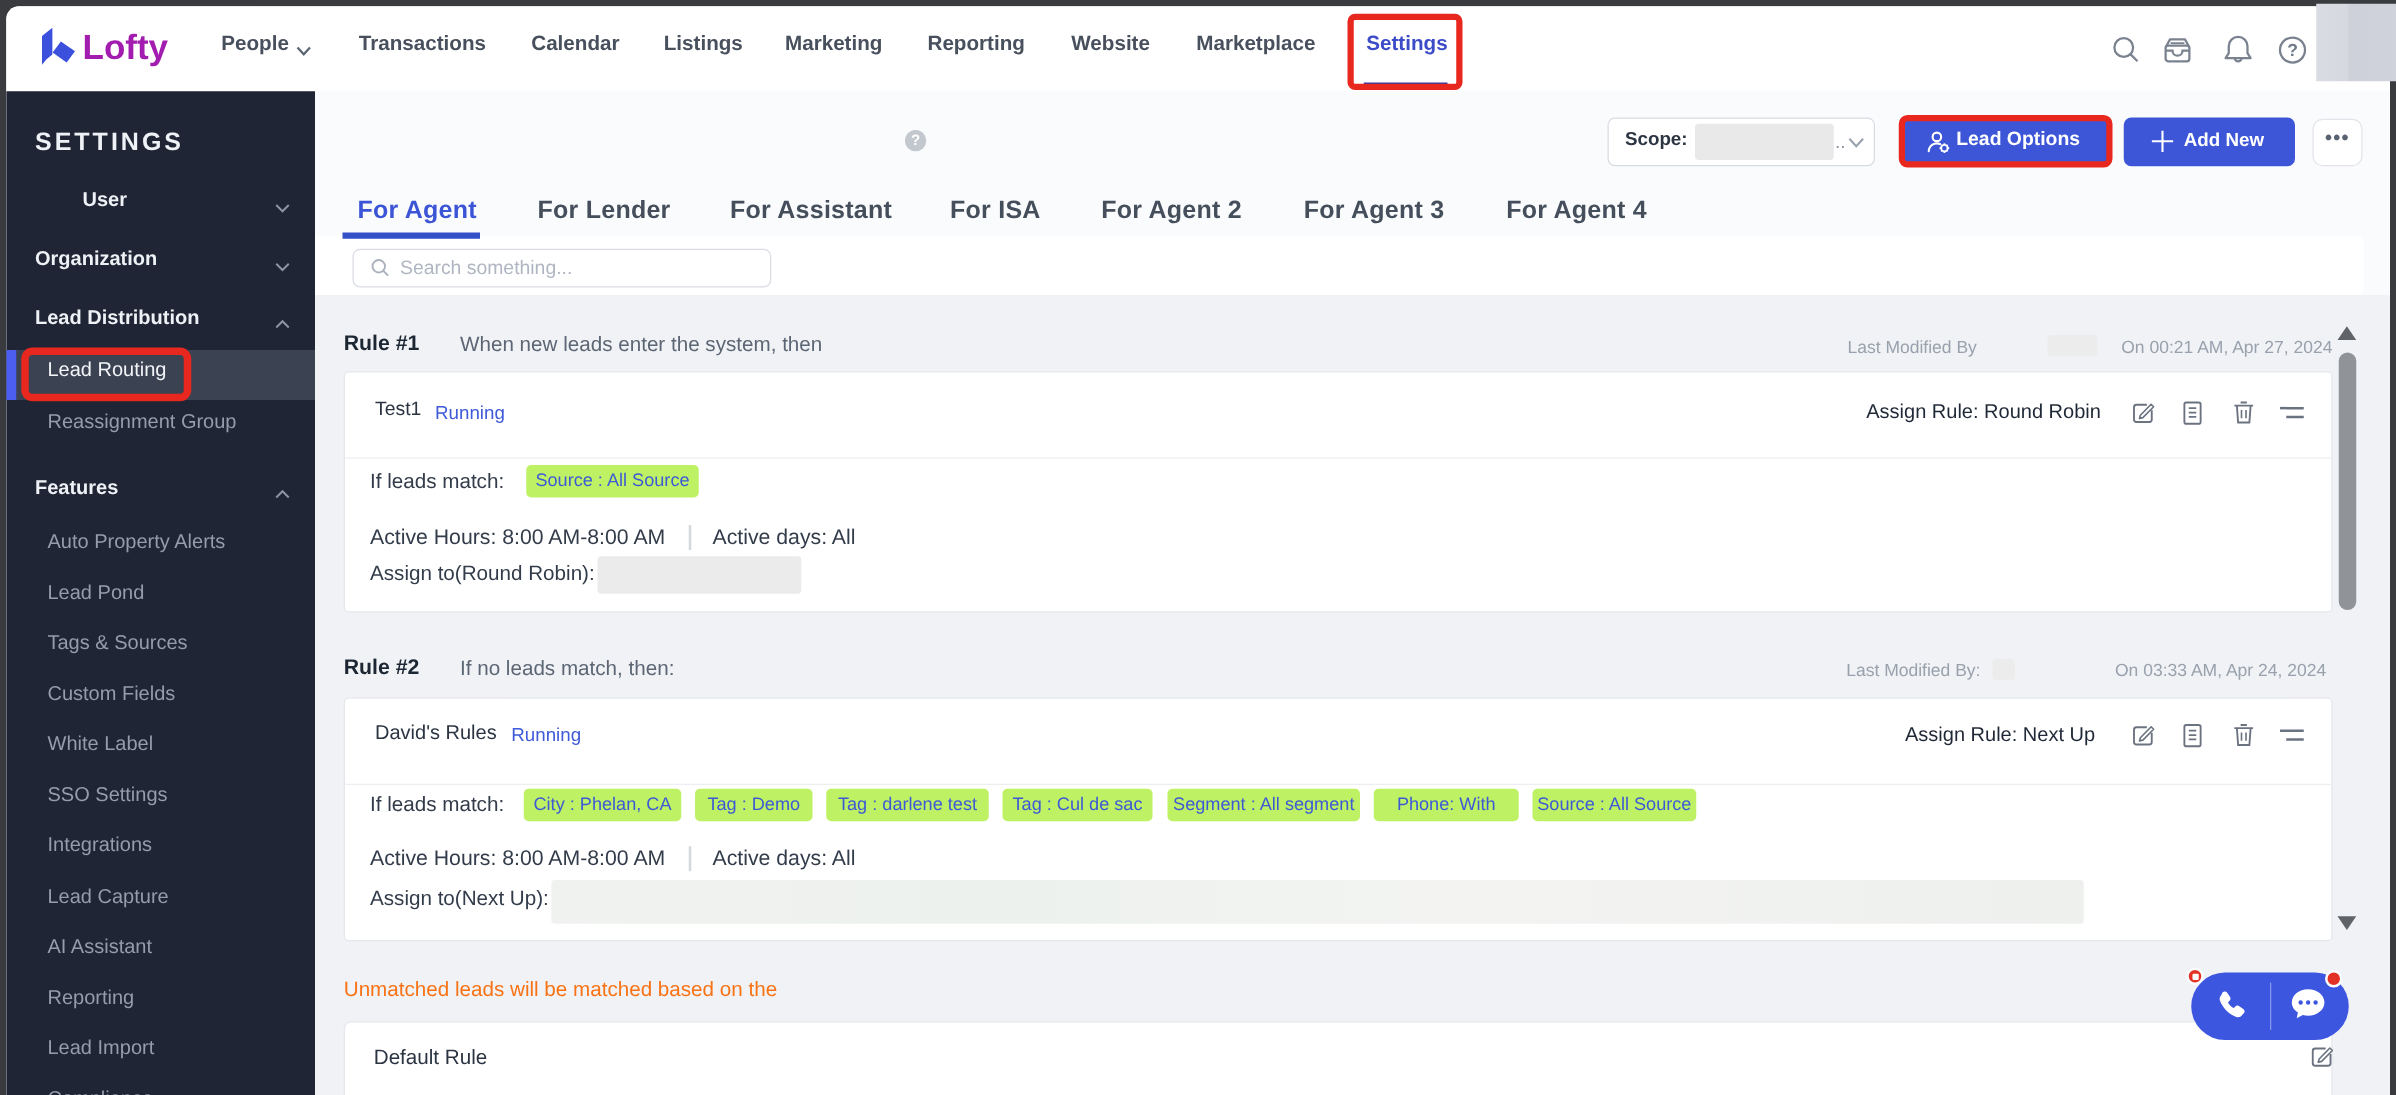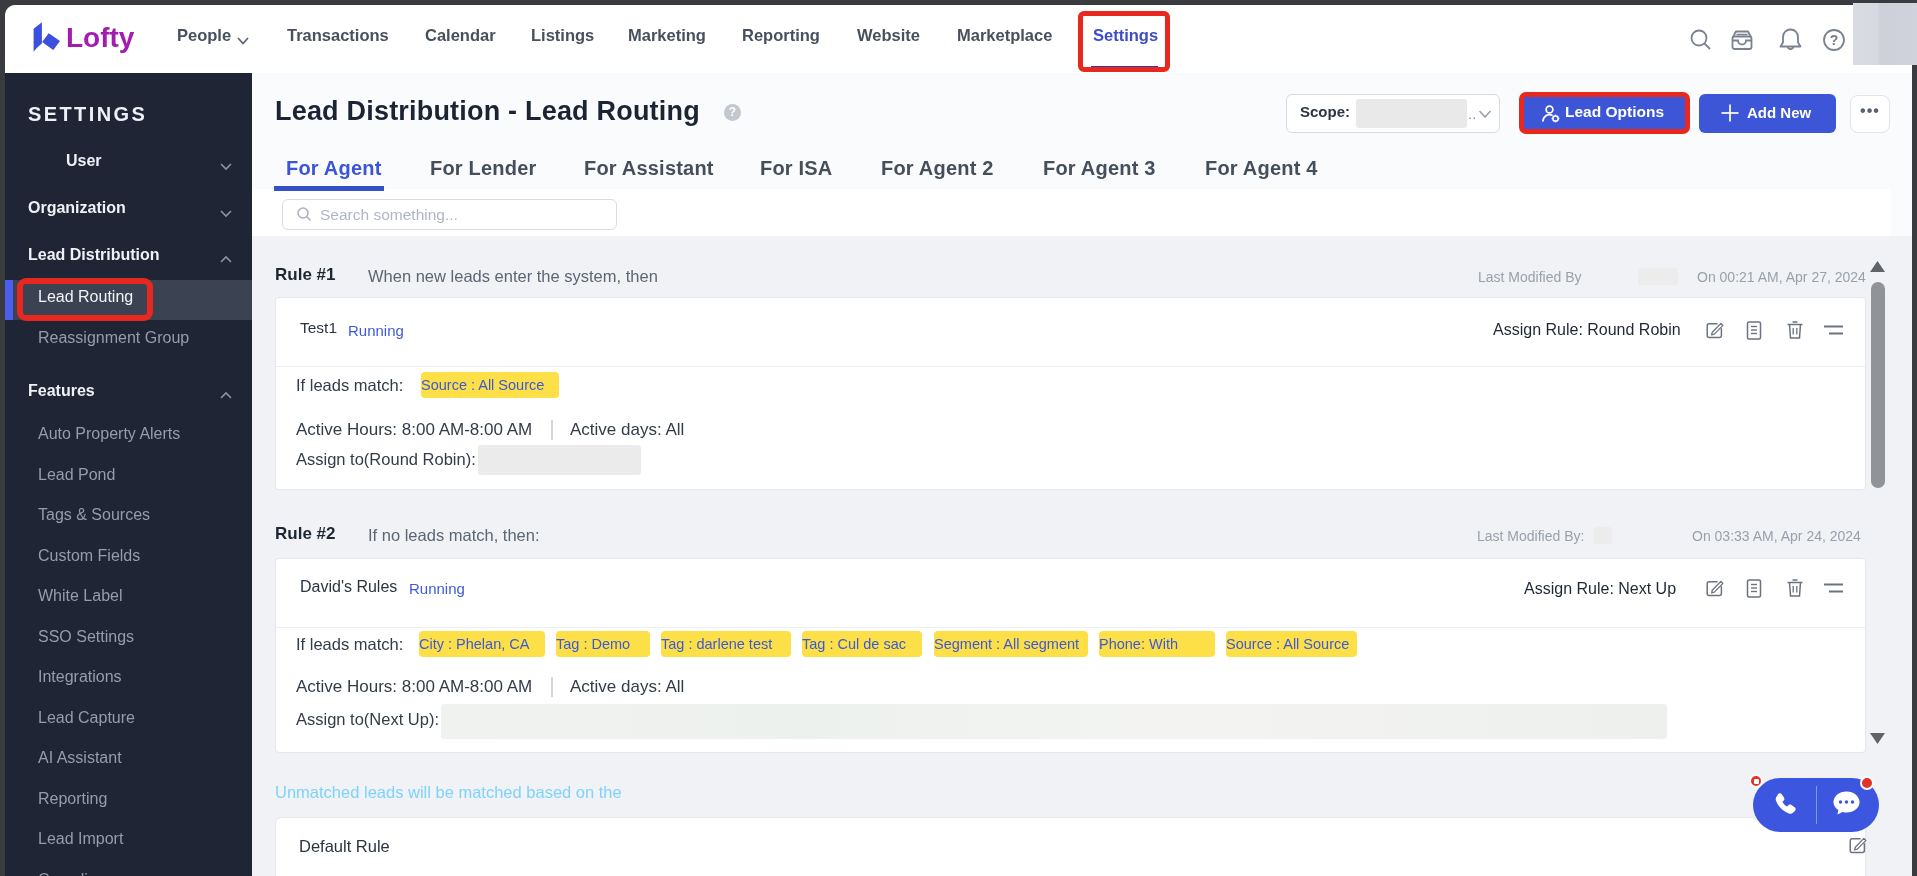--- a/index.html
+++ b/index.html
@@ -37,21 +37,21 @@
   #searchbox { position:absolute; left:282px; top:199px; width:335px; height:31px; background:#fff; border:1px solid #d9dce3; border-radius:6px; }
   
   .rulehead-b { font-size:17px; font-weight:700; color:#1d2734; position:absolute; }
   .rulehead-g { font-size:16.5px; color:#5c6674; position:absolute; white-space:nowrap; }
   .moddate { font-size:14px; color:#99a1ad; position:absolute; white-space:nowrap; }
   .card { position:absolute; left:275px; width:1591px; background:#fff; border:1px solid #e5e7ec; border-radius:4px; }
   .cardtitle { font-size:15.5px; font-weight:400; color:#2b3442; position:absolute; }
   .running { font-size:15px; color:#3f5bd8; position:absolute; }
   .assignrule { font-size:16px; color:#1f2836; position:absolute; white-space:nowrap; }
   .divider { position:absolute; left:1px; width:1589px; height:1px; background:#eceef2; }
-  .tag { position:absolute; height:26px; line-height:26px; background:#fde047; color:#3d59d6; font-size:14.5px; border-radius:4px; white-space:nowrap; }
+  .tag { position:absolute; height:26px; line-height:26px; background:#bef264; color:#3d59d6; font-size:14.5px; border-radius:4px; text-align:center; white-space:nowrap; }
   .bodytext { font-size:16.5px; color:#333c4a; position:absolute; white-space:nowrap; }
   .blurbox { position:absolute; background:#ececec; border-radius:3px; }
   
   #scrollthumb { position:absolute; left:1871px; top:282px; width:14px; height:206px; background:#909397; border-radius:7px; }
   
   .redbox { position:absolute; border:5px solid #e8281e; border-radius:8px; }
   
   #pill { position:absolute; left:1753px; top:778px; width:126px; height:54px; background:#3d56e0; border-radius:27px; }
   .reddot { position:absolute; width:14px; height:14px; border-radius:50%; background:#e33225; border:2px solid #fbfcfd; }
 </style>
@@ -133,21 +133,20 @@
       <div class="sb-sub" style="top:717px;">Reporting</div>
       <div class="sb-sub" style="top:757px;">Lead Import</div>
       <div class="sb-sub" style="top:798px;">Compliance</div>
     </div>
     <div id="main"></div>
     <div id="whiteband"></div>
     <div id="greyarea"></div>
   </div>
   <div id="avatarblur" class="abs" style="left:1853px;top:3px;width:64px;height:62px;background:linear-gradient(90deg,#dadce3 0%,#d7d9e1 38%,#ced1da 42%,#d0d3dc 100%);"></div>
   
-  <div id="title">Lead Distribution - Lead Routing</div>
   <div id="qcircle">?</div>
   <div id="scopebox"></div>
   <div class="abs" style="left:1300px;top:103px;font-size:15px;font-weight:700;color:#2c3542;">Scope:</div>
   <div class="blurbox" style="left:1356px;top:99px;width:111px;height:29px;background:#e9e9ea;"></div>
   <div class="abs" style="left:1468px;top:105px;font-size:15px;color:#8a93a0;">..</div>
   <svg class="abs" style="left:1477px;top:109px" width="16" height="11" viewBox="0 0 16 11">
       <polyline points="2.5,2 8,8 13.5,2" fill="none" stroke="#9aa2ae" stroke-width="1.7"></polyline>
     </svg>
   <div class="btn-blue" style="left:1522px;width:165px;"></div>
   <svg class="abs" style="left:1540px;top:103px" width="22" height="22" viewBox="0 0 22 22">
@@ -227,21 +226,21 @@
   <div class="tag" style="left:802px;top:631px;width:120px;">Tag : Cul de sac</div>
   <div class="tag" style="left:934px;top:631px;width:154px;">Segment : All segment</div>
   <div class="tag" style="left:1099px;top:631px;width:116px;">Phone: With</div>
   <div class="tag" style="left:1226px;top:631px;width:131px;">Source : All Source</div>
   <div class="bodytext" style="left:296px;top:677px;font-size:17px;">Active Hours: 8:00 AM-8:00 AM</div>
   <div class="abs" style="left:551px;top:677px;width:1.5px;height:20px;background:#d4d7dc;"></div>
   <div class="bodytext" style="left:570px;top:677px;font-size:17px;">Active days: All</div>
   <div class="bodytext" style="left:296px;top:710px;">Assign to(Next Up):</div>
   <div class="blurbox" style="left:441px;top:704px;width:1226px;height:35px;background:linear-gradient(90deg,#f0f2f0,#edf1ed 30%,#f3f4f2 60%,#eef0ee);"></div>
   
-  <div class="rulehead-g" style="left:275px;top:783px;color:#7dd3fc;">Unmatched leads will be matched based on the</div>
+  <div class="rulehead-g" style="left:275px;top:783px;color:#f97316;">Unmatched leads will be matched based on the</div>
   <div class="card" style="top:817px;height:60px;border-radius:6px 6px 0 0;"></div>
   <div class="bodytext" style="left:299px;top:837px;color:#2b3442;">Default Rule</div>
   <svg class="abs" style="left:1848px;top:836px" width="19" height="19" viewBox="0 0 19 19">
       <path d="M12.5 2.8 H4.2 a2 2 0 0 0 -2 2 V14.6 a2 2 0 0 0 2 2 H14.4 a2 2 0 0 0 2 -2 V7.2" fill="none" stroke="#6b7280" stroke-width="1.5"></path>
       <path d="M7.3 11.2 L15.9 2.4 L17.9 4.4 L9.3 13.1 L6.6 13.8 Z" fill="#fff" stroke="#6b7280" stroke-width="1.3" stroke-linejoin="round"></path>
     </svg>
   
   <g id="icons1"></g>
   <svg class="abs" style="left:1705px;top:321px" width="19" height="19" viewBox="0 0 19 19">
       <path d="M12.5 2.8 H4.2 a2 2 0 0 0 -2 2 V14.6 a2 2 0 0 0 2 2 H14.4 a2 2 0 0 0 2 -2 V7.2" fill="none" stroke="#6b7280" stroke-width="1.5"></path>

